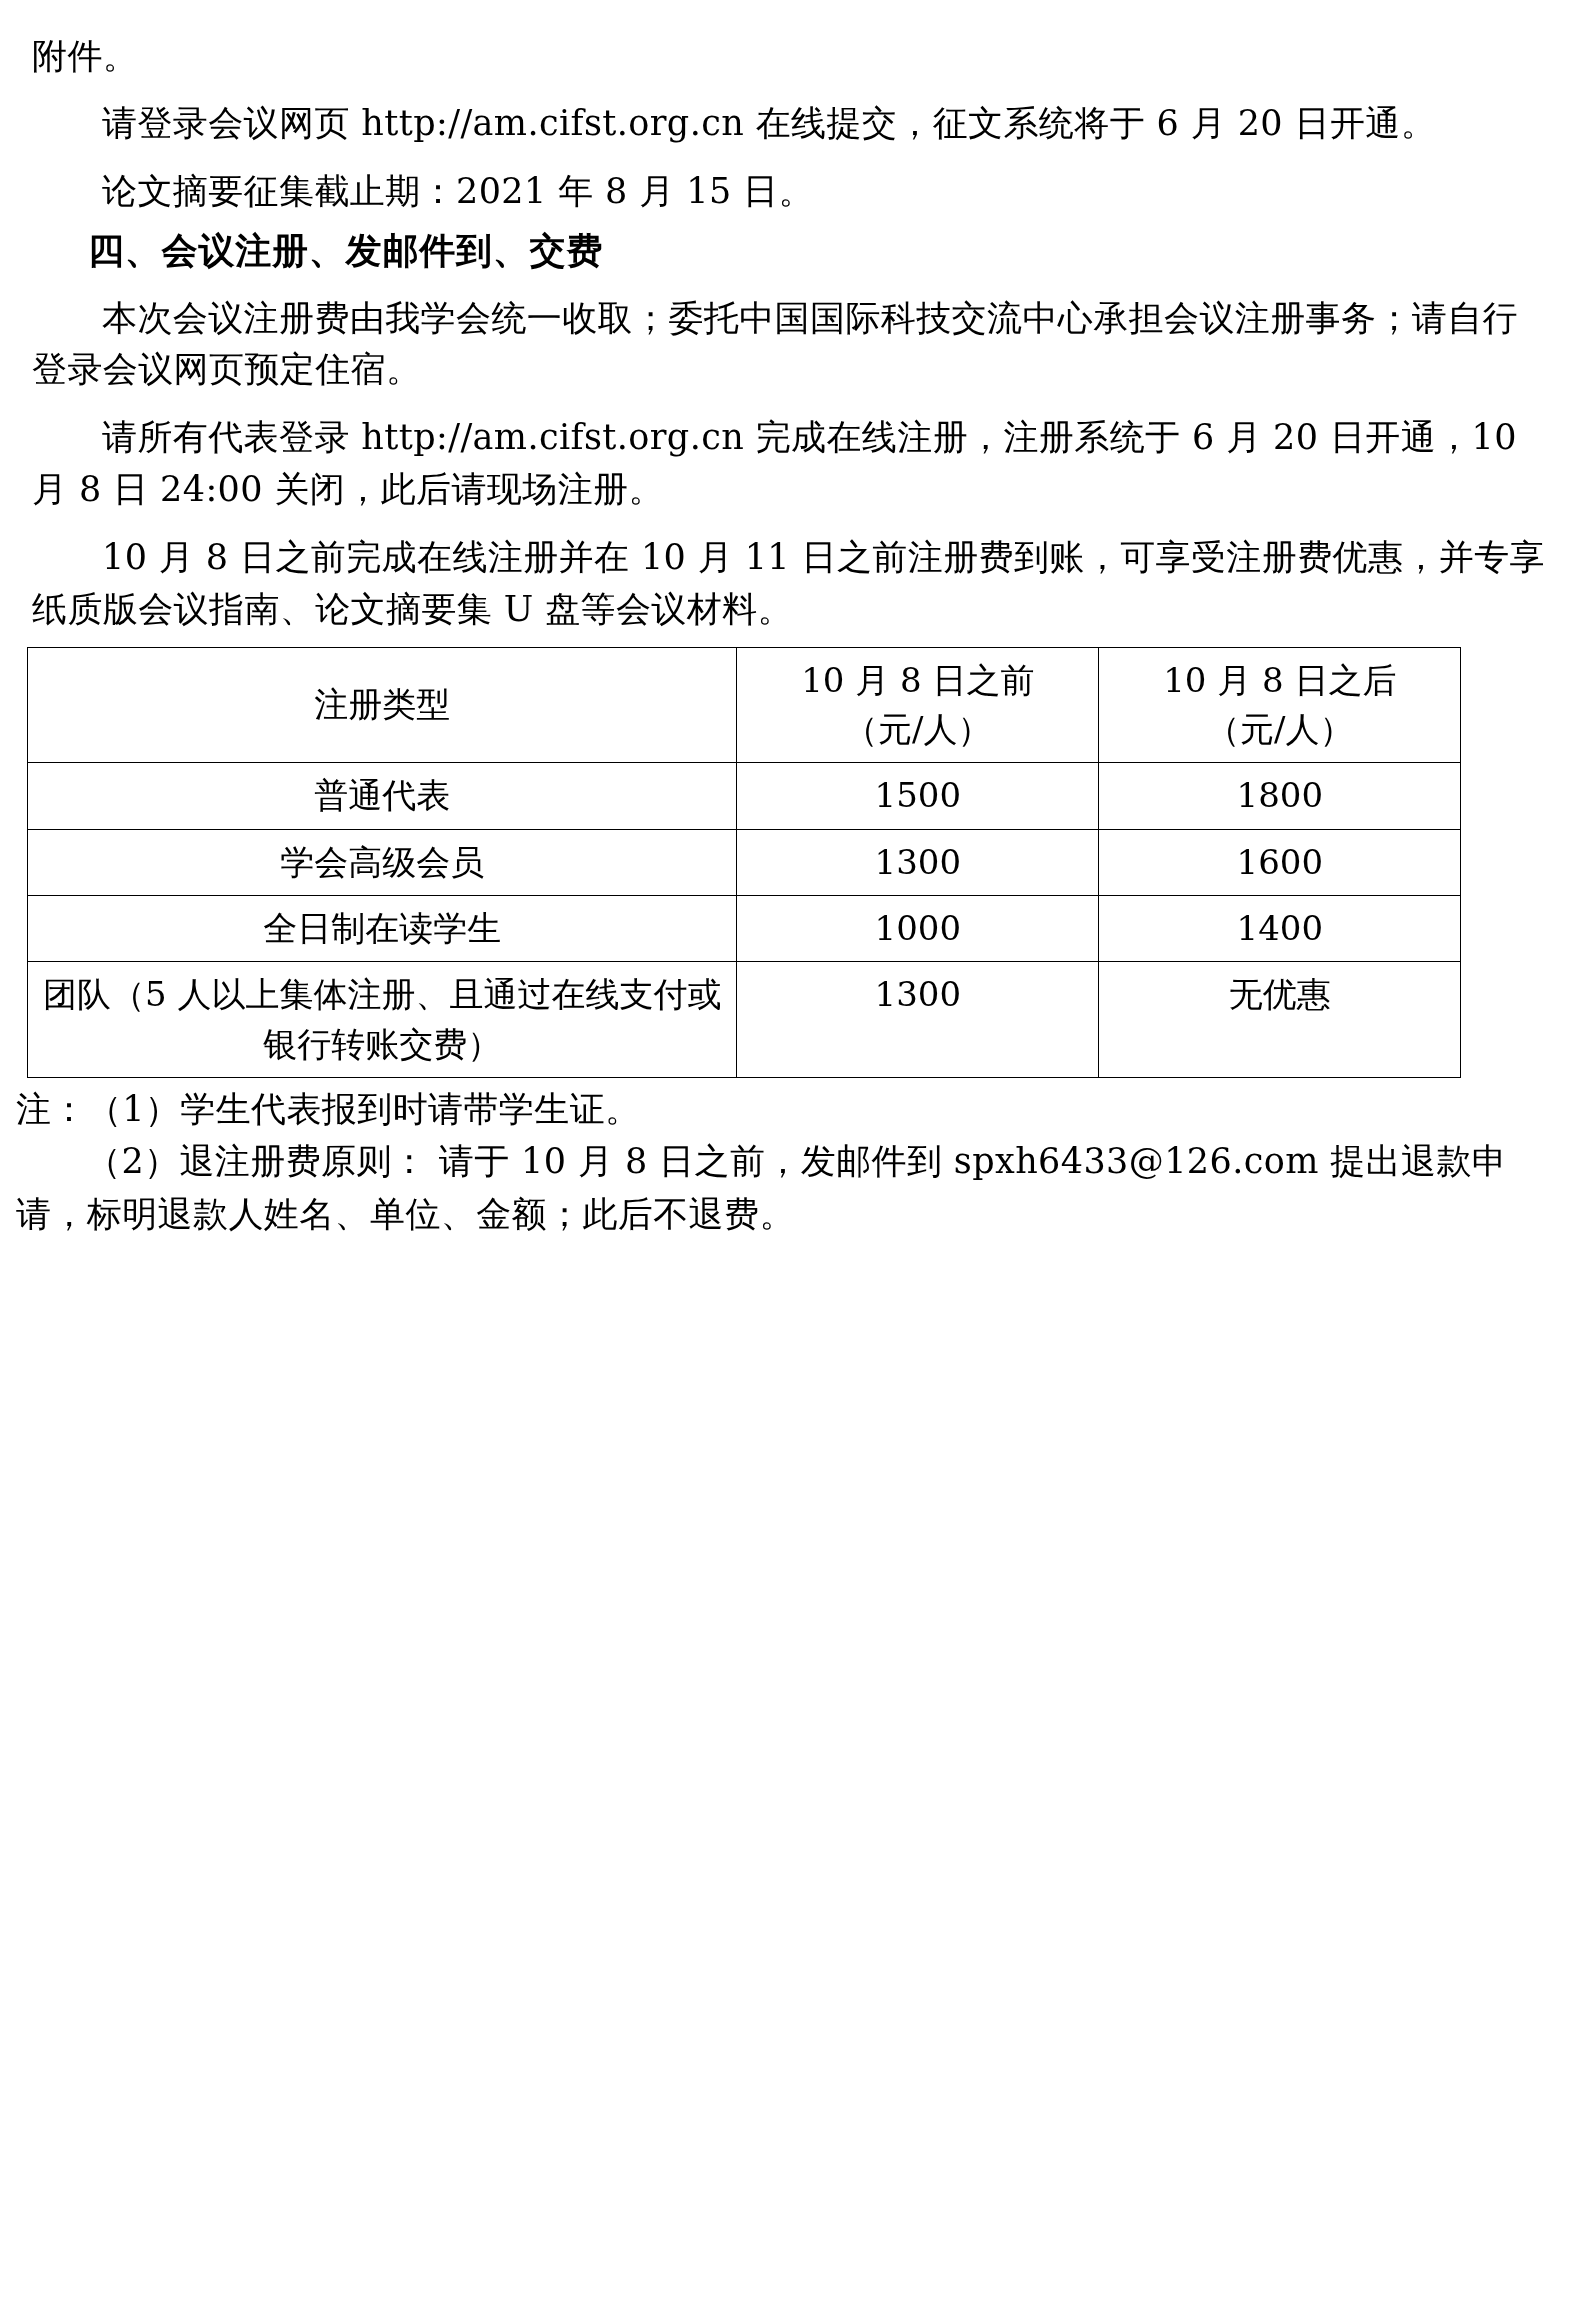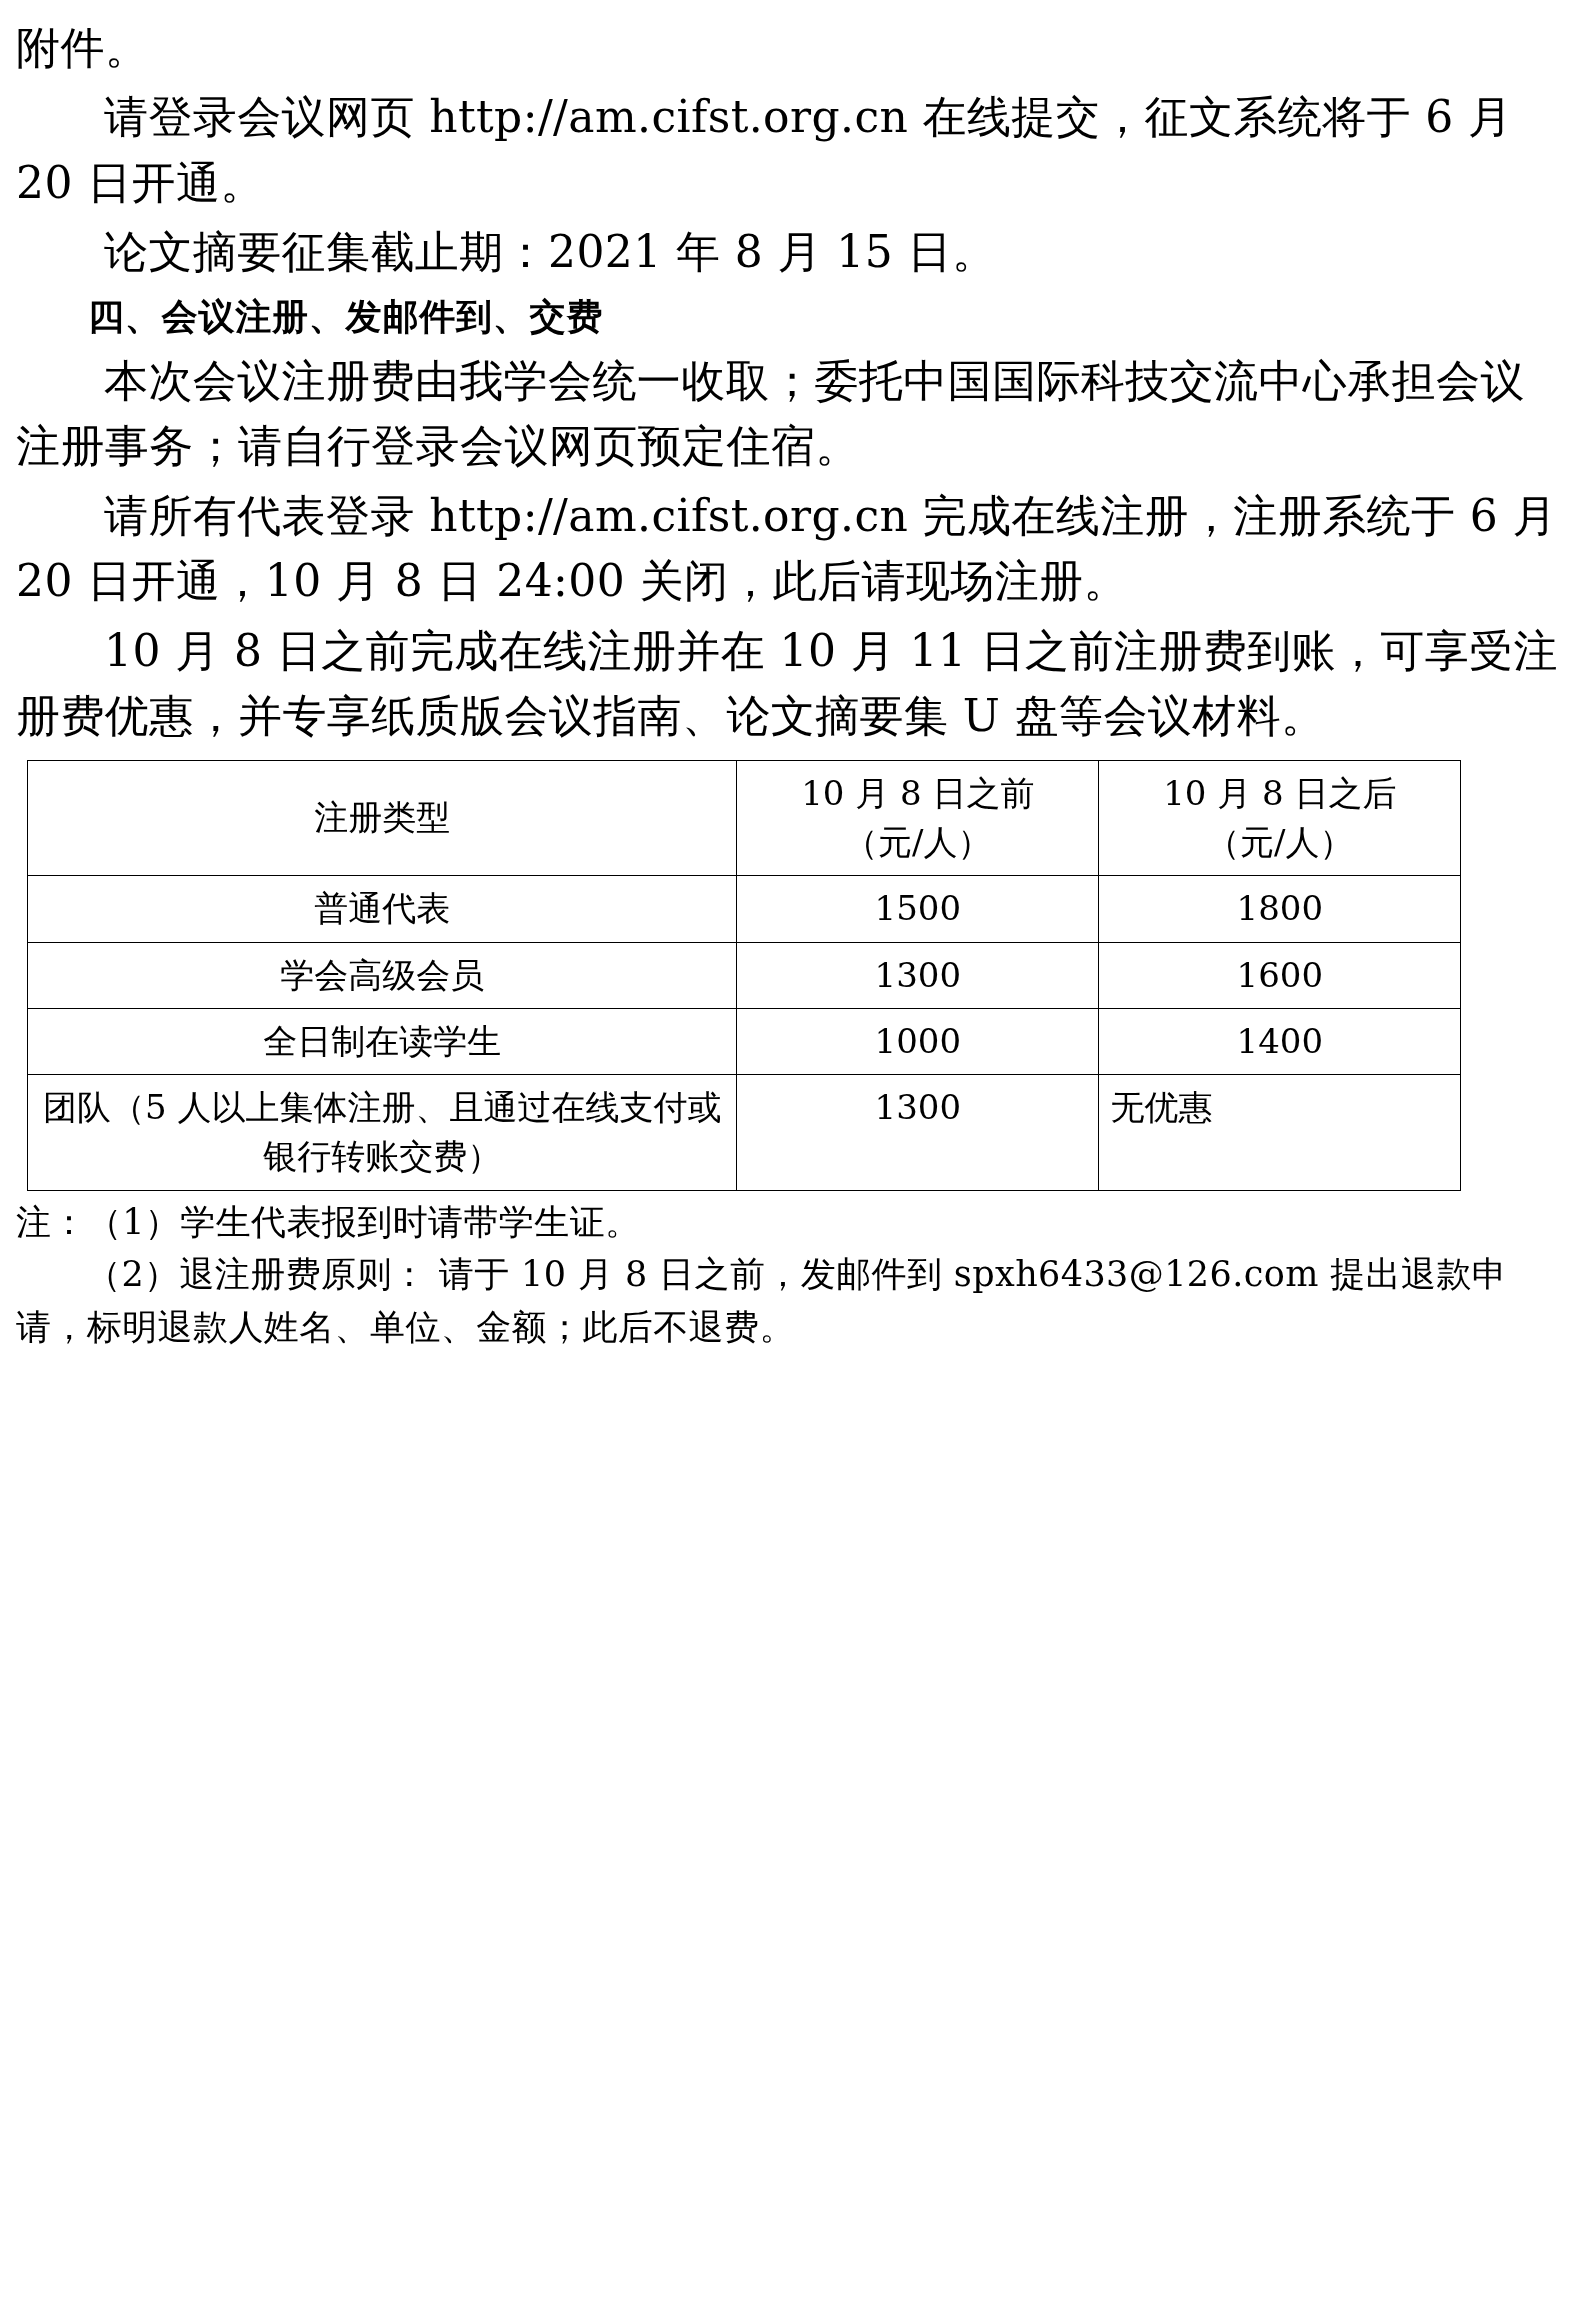--- a/index.html
+++ b/index.html
@@ -12,22 +12,22 @@
     font-family: "DejaVu Serif", "Liberation Serif", serif;
     color: #000000;
   }
   .page {
     width: 1592px;
     min-height: 2307px;
     box-sizing: border-box;
     padding: 14.5px 29px 16px 16px;
   }
   p {
-    margin: 0;
-    font-size: 44px;
+    margin: 16px;
+    font-size: 35px;
     line-height: 1.48;
     letter-spacing: 0.4px;
   }
   .indent {
     text-indent: 2em;
   }
   .heading {
     margin: 0;
     font-size: 36px;
     line-height: 1.5;
@@ -55,21 +55,21 @@
   table.fee thead td {
     text-align: center;
   }
   table.fee .col-type { width: 709px; }
   table.fee .col-a { width: 362px; }
   table.fee .col-b { width: 362px; }
   td.cell-left {
     text-align: center;
   }
   td.cell-center {
-    text-align: left;
+    text-align: center;
   }
   .head-two-line {
     text-align: center;
   }
   .note-line {
     font-size: 35px;
     line-height: 1.5;
     margin: 0;
   }
   .teamcell {

